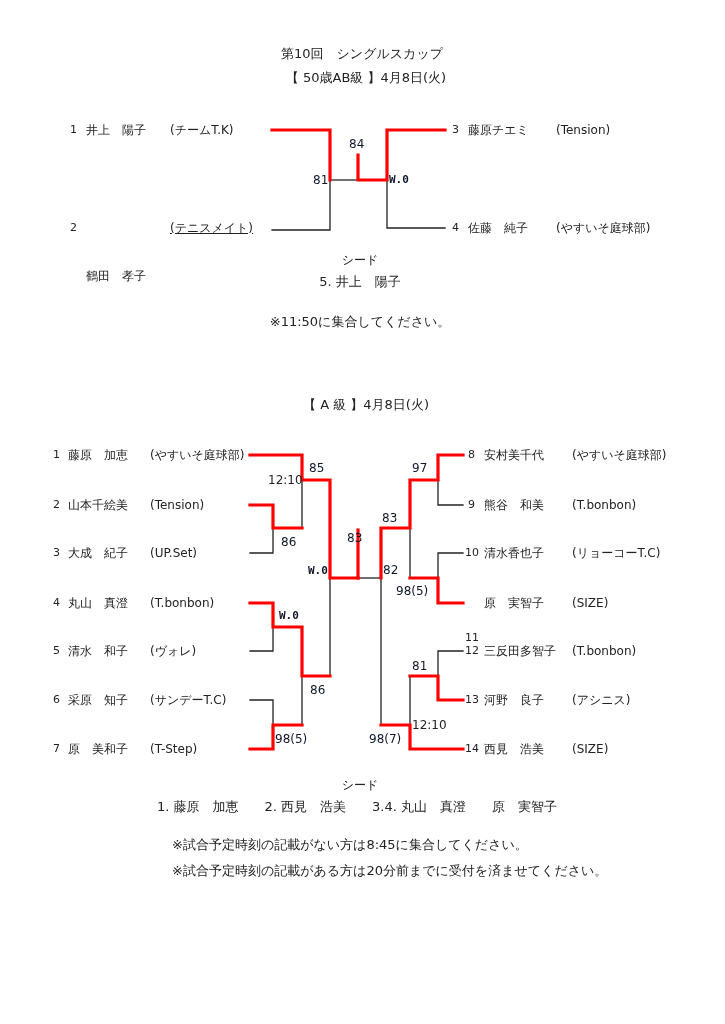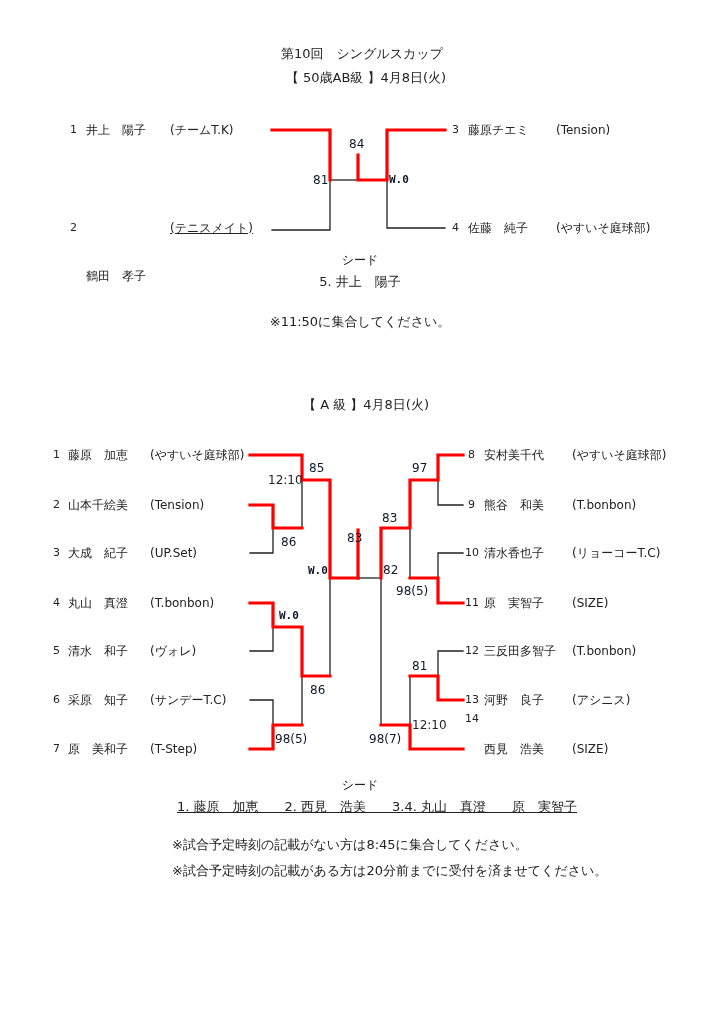--- a/index.html
+++ b/index.html
@@ -126,33 +126,33 @@
   <div class="t" style="left:572px;top:448px;">(やすいそ庭球部)</div>
 
   <div class="t num" style="left:468px;top:498px;">9</div>
   <div class="t" style="left:484px;top:498px;">熊谷　和美</div>
   <div class="t" style="left:572px;top:498px;">(T.bonbon)</div>
 
   <div class="t num" style="left:465px;top:546px;">10</div>
   <div class="t" style="left:484px;top:546px;">清水香也子</div>
   <div class="t" style="left:572px;top:546px;">(リョーコーT.C)</div>
 
-  <div class="t num" style="left:465px;top:596px;">11</div>
+  <div class="t num" style="left:465px;top:631px;">11</div>
   <div class="t" style="left:484px;top:596px;">原　実智子</div>
   <div class="t" style="left:572px;top:596px;">(SIZE)</div>
 
   <div class="t num" style="left:465px;top:644px;text-align:center;">12</div>
   <div class="t" style="left:484px;top:644px;">三反田多智子</div>
   <div class="t" style="left:572px;top:644px;">(T.bonbon)</div>
 
   <div class="t num" style="left:465px;top:693px;">13</div>
   <div class="t" style="left:484px;top:693px;">河野　良子</div>
   <div class="t" style="left:572px;top:693px;">(アシニス)</div>
 
-  <div class="t num" style="left:465px;top:712px;">14</div>
+  <div class="t num" style="left:465px;top:742px;">14</div>
   <div class="t" style="left:484px;top:742px;">西見　浩美</div>
   <div class="t" style="left:572px;top:742px;">(SIZE)</div>
 </div>
 
 <div class="t red" style="left:309px;top:461px;">85</div>
 <div class="t" style="left:268px;top:473px;">12:10</div>
 <div class="t red" style="left:281px;top:535px;">86</div>
 <div class="t red mono" style="left:308px;top:564px;">W.0</div>
 <div class="t red mono" style="left:279px;top:609px;">W.0</div>
 <div class="t red" style="left:310px;top:683px;">86</div>
@@ -161,15 +161,15 @@
 <div class="t red" style="left:347px;top:531px;">83</div>
 <div class="t red" style="left:383px;top:563px;">82</div>
 <div class="t red" style="left:382px;top:511px;">83</div>
 <div class="t red" style="left:412px;top:461px;">97</div>
 <div class="t red" style="left:396px;top:584px;">98(5)</div>
 <div class="t red" style="left:412px;top:659px;">81</div>
 <div class="t" style="left:412px;top:718px;">12:10</div>
 <div class="t red" style="left:369px;top:732px;">98(7)</div>
 
 <div class="t c" style="left:360px;top:778px;">シード</div>
-<div class="t c" style="left:377px;top:800px;font-size:13px;text-decoration:underline;">1. 藤原　加恵　　2. 西見　浩美　　3.4. 丸山　真澄　　原　実智子</div>
+<div class="t c" style="left:357px;top:800px;font-size:13px;">1. 藤原　加恵　　2. 西見　浩美　　3.4. 丸山　真澄　　原　実智子</div>
 <div class="t" style="left:172px;top:838px;font-size:13px;">※試合予定時刻の記載がない方は8:45に集合してください。</div>
 <div class="t" style="left:172px;top:864px;font-size:13px;">※試合予定時刻の記載がある方は20分前までに受付を済ませてください。</div>
 
 </body></html>

